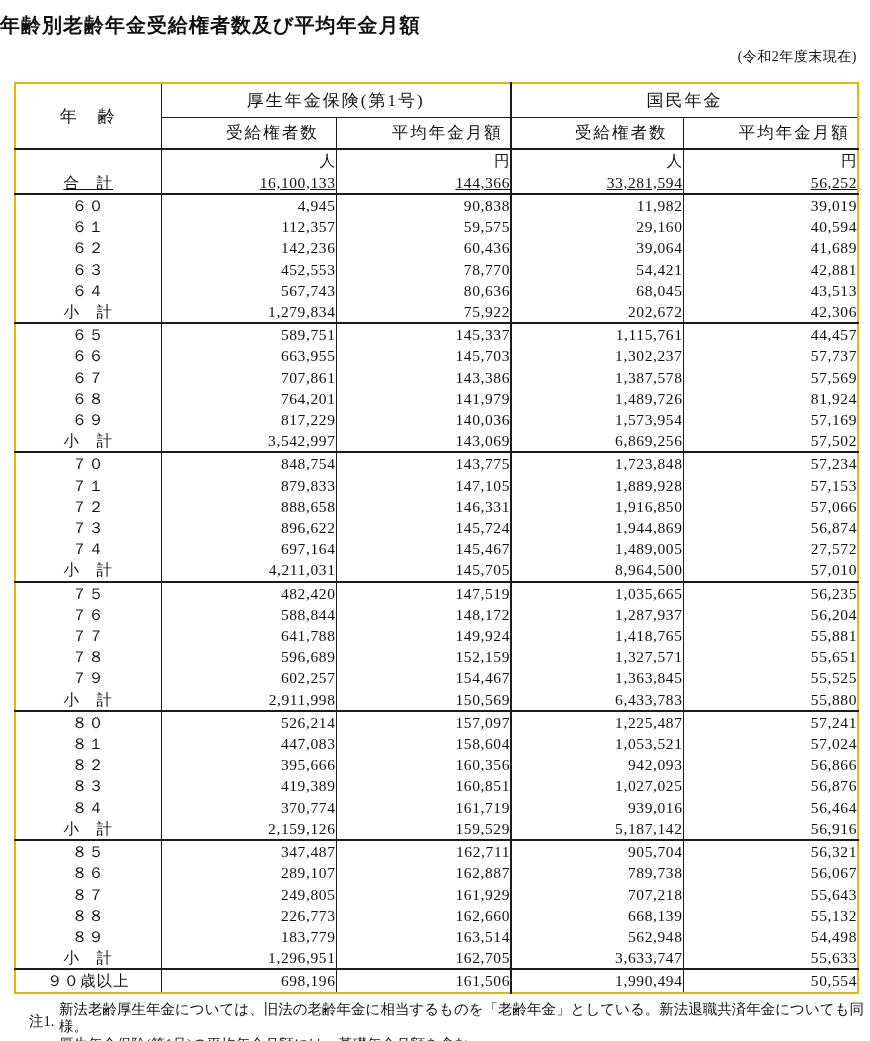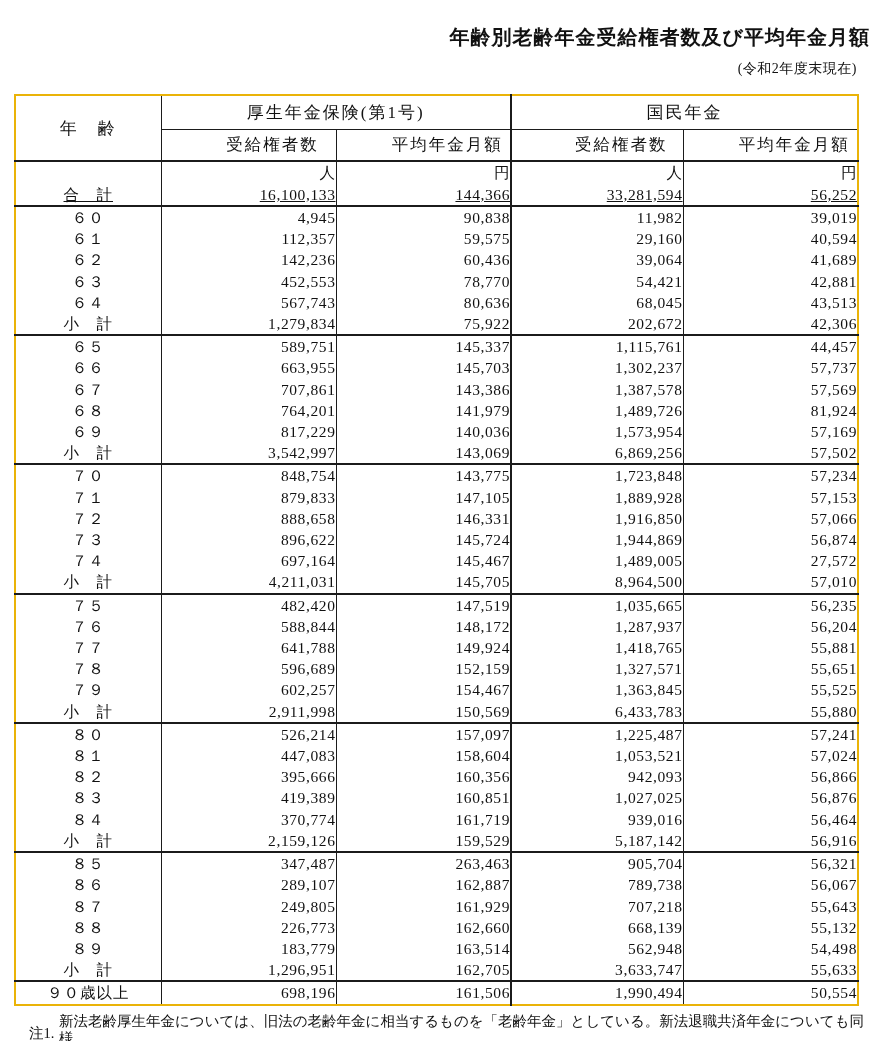--- a/index.html
+++ b/index.html
@@ -13,23 +13,23 @@
     position: relative;
     width: 870px;
     height: 1041px;
     background: #ffffff;
     overflow: hidden;
   }
   .title {
     font-family: "Liberation Sans", "DejaVu Sans", sans-serif;
     font-weight: bold;
     font-size: 20px;
-    text-align: right;
+    text-align: left;
     margin: 0;
-    padding-top: 24px;
+    padding-top: 12px;
     letter-spacing: 1px;
   }
   .sheet {
     width: 843px;
     margin-left: 14px;
   }
   .date-note {
     text-align: right;
     font-size: 14px;
     margin-top: 9px;
@@ -336,21 +336,21 @@
           <tr>
             <td class="c-age">小　計</td>
             <td class="num">2,159,126</td>
             <td class="num">159,529</td>
             <td class="num gdiv">5,187,142</td>
             <td class="num">56,916</td>
           </tr>
           <tr class="group-start">
             <td class="c-age">８５</td>
             <td class="num">347,487</td>
-            <td class="num">263,463</td>
+            <td class="num">162,711</td>
             <td class="num gdiv">905,704</td>
             <td class="num">56,321</td>
           </tr>
           <tr>
             <td class="c-age">８６</td>
             <td class="num">289,107</td>
             <td class="num">162,887</td>
             <td class="num gdiv">789,738</td>
             <td class="num">56,067</td>
           </tr>

